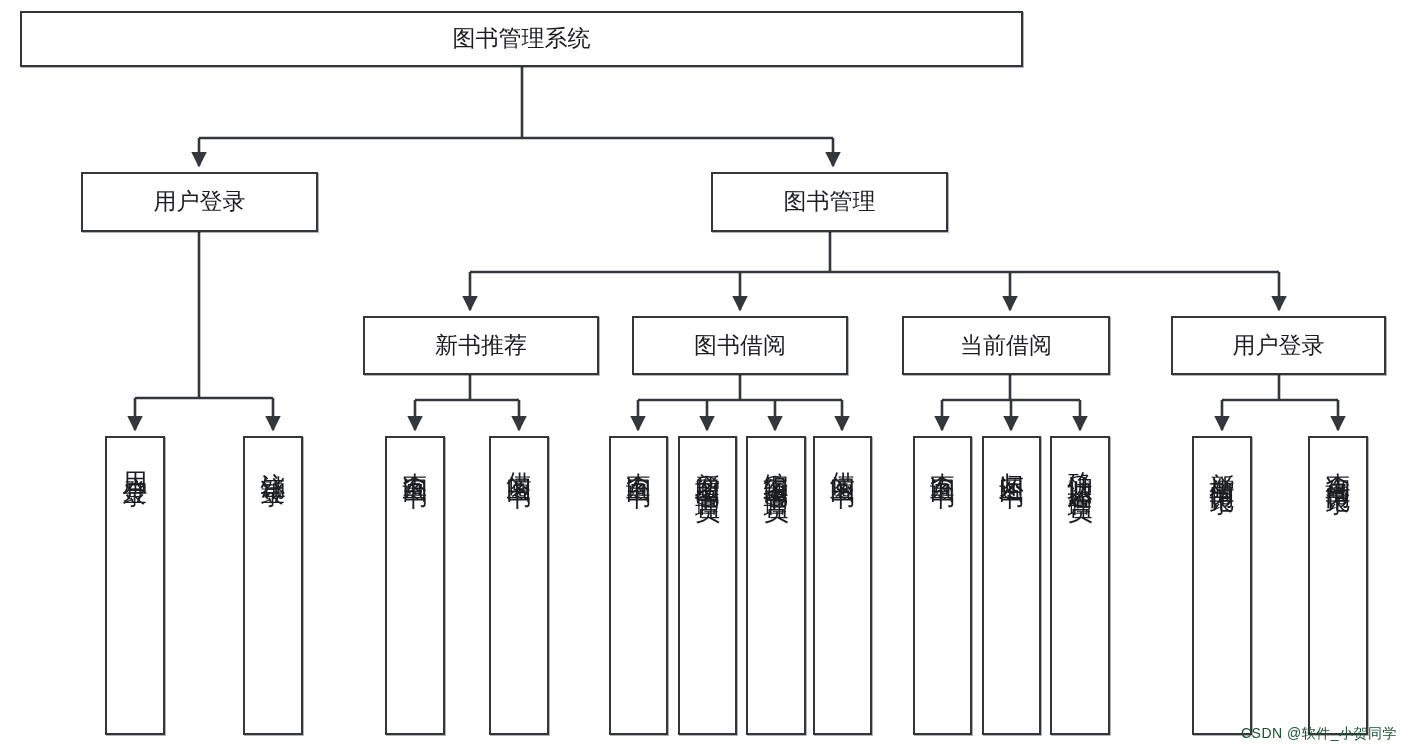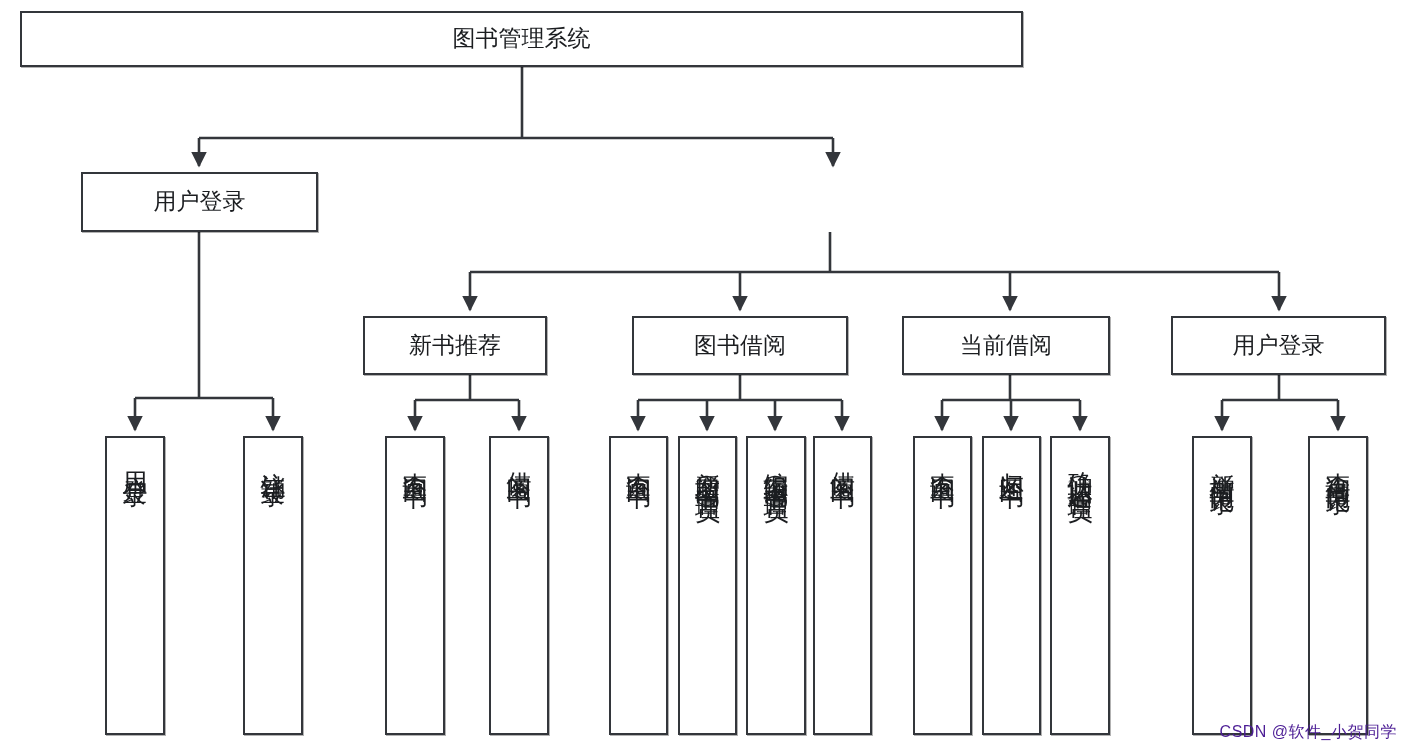--- a/index.html
+++ b/index.html
@@ -56,22 +56,22 @@
     font-size:25px;
     letter-spacing:4px;
     line-height:1;
     white-space:nowrap;
   }
   
   #watermark{
     position:absolute;
     right:8px;
     bottom:4px;
-    font-size:16px;
-    color:#4c1d95;
+    font-size:14px;
+    color:#14532d;
     letter-spacing:.5px;
     white-space:nowrap;
     user-select:none;
   }
 </style>
 </head>
 <body>
 
 <div id="canvas">
 
@@ -126,22 +126,25 @@
   </svg>
 
   <div class="node lvl1" style="left:20px;top:11px;width:1003px;height:56px;">
     <span class="label">图书管理系统</span>
   </div>
 
   <div class="node lvl2" style="left:81px;top:172px;width:237px;height:60px;">
     <span class="label">用户登录</span>
   </div>
 
-
-  <div class="node lvl3" style="left:363px;top:316px;width:184px;height:59px;">
+  <div class="node lvl2" style="left:711px;top:172px;width:237px;height:60px;">
+    <span class="label">图书管理</span>
+  </div>
+
+  <div class="node lvl3" style="left:363px;top:316px;width:236px;height:59px;">
     <span class="label">新书推荐</span>
   </div>
 
   <div class="node lvl3" style="left:632px;top:316px;width:216px;height:59px;">
     <span class="label">图书借阅</span>
   </div>
 
   <div class="node lvl3" style="left:902px;top:316px;width:208px;height:59px;">
     <span class="label">当前借阅</span>
   </div>

